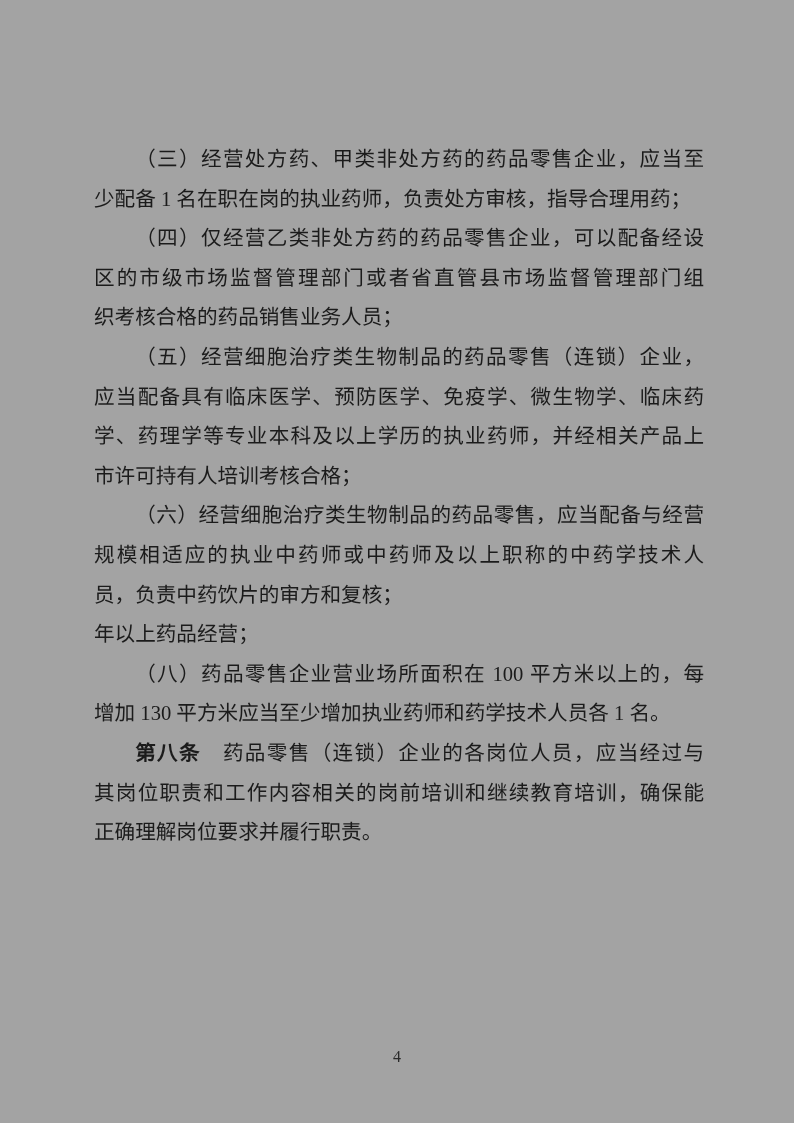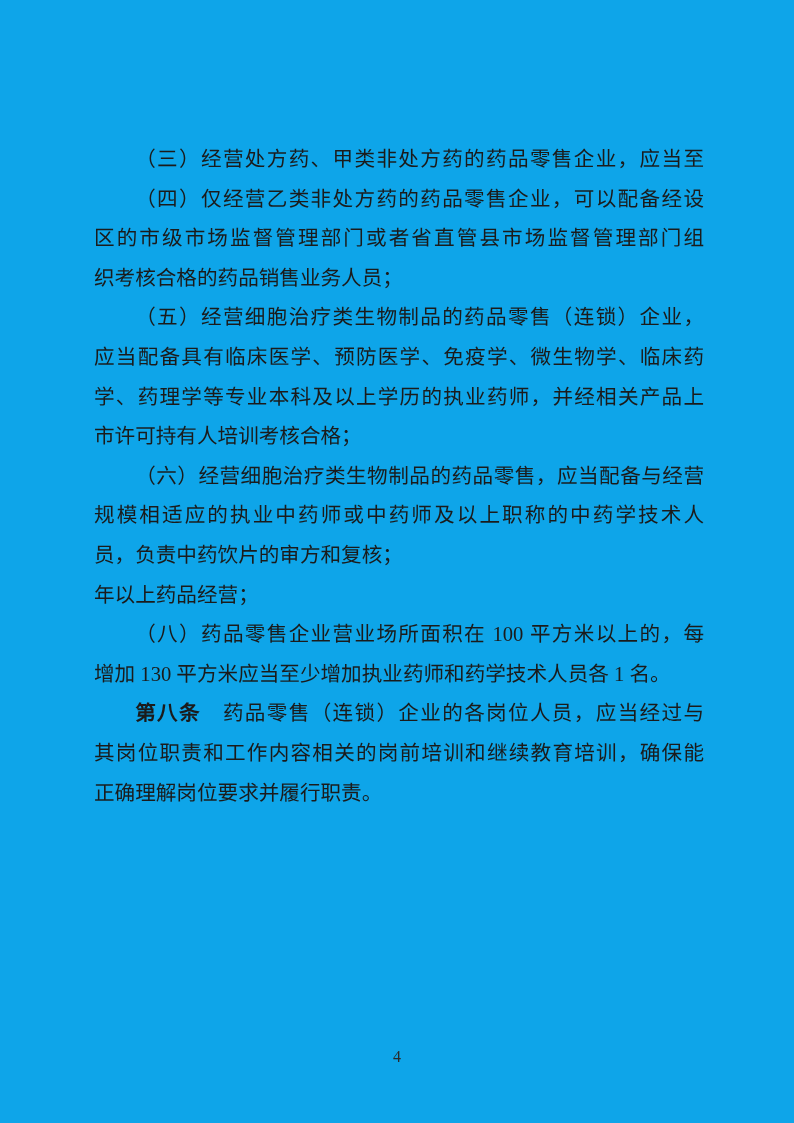--- a/index.html
+++ b/index.html
@@ -4,21 +4,21 @@
 <style>
   html, body {
     margin: 0;
     padding: 0;
     background: #ffffff;
   }
   .page {
     position: relative;
     width: 794px;
     height: 1123px;
-    background: #0ea5e9;
+    background: #a3a3a3;
     overflow: hidden;
     font-family: "Liberation Serif", "DejaVu Serif", serif;
     color: #1b1b1b;
   }
   .doc-body {
     position: absolute;
     left: 94px;
     top: 140px;
     width: 610px;
   }
@@ -53,20 +53,21 @@
     color: #2a2a2a;
   }
 </style>
 </head>
 <body>
 
 <div class="page">
   <div class="doc-body" id="doc-body">
       <div class="paragraph">
         <div class="line indent"><span>（三）经营处方药、甲类非处方药的药品零售企业，应当至</span></div>
+        <div class="line last"><span>少配备 1 名在职在岗的执业药师，负责处方审核，指导合理用药；</span></div>
       </div>
       <div class="paragraph">
         <div class="line indent"><span>（四）仅经营乙类非处方药的药品零售企业，可以配备经设</span></div>
         <div class="line"><span>区的市级市场监督管理部门或者省直管县市场监督管理部门组</span></div>
         <div class="line last"><span>织考核合格的药品销售业务人员；</span></div>
       </div>
       <div class="paragraph">
         <div class="line indent"><span>（五）经营细胞治疗类生物制品的药品零售（连锁）企业，</span></div>
         <div class="line"><span>应当配备具有临床医学、预防医学、免疫学、微生物学、临床药</span></div>
         <div class="line"><span>学、药理学等专业本科及以上学历的执业药师，并经相关产品上</span></div>

